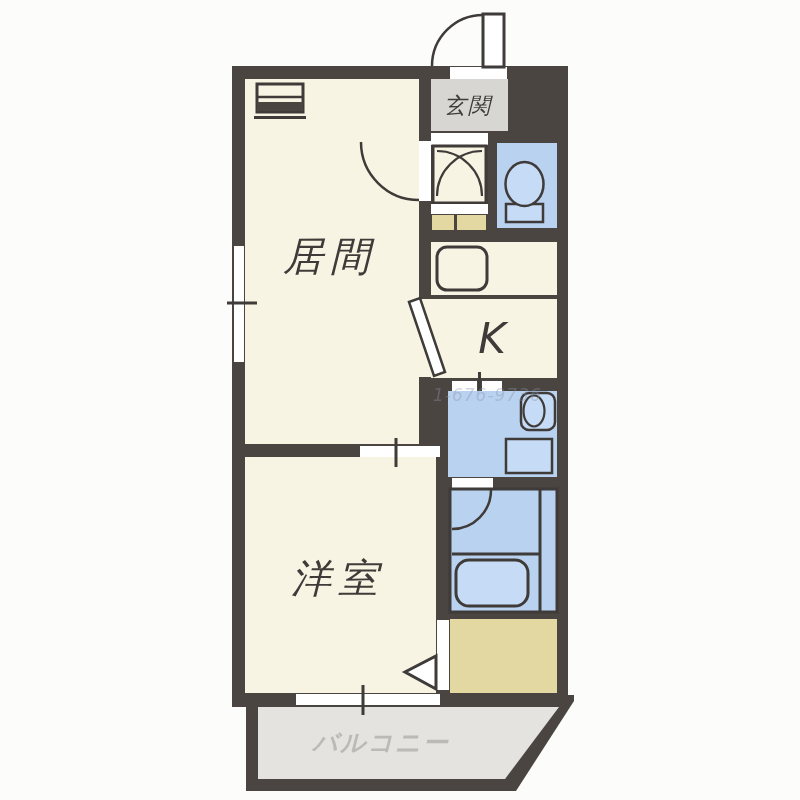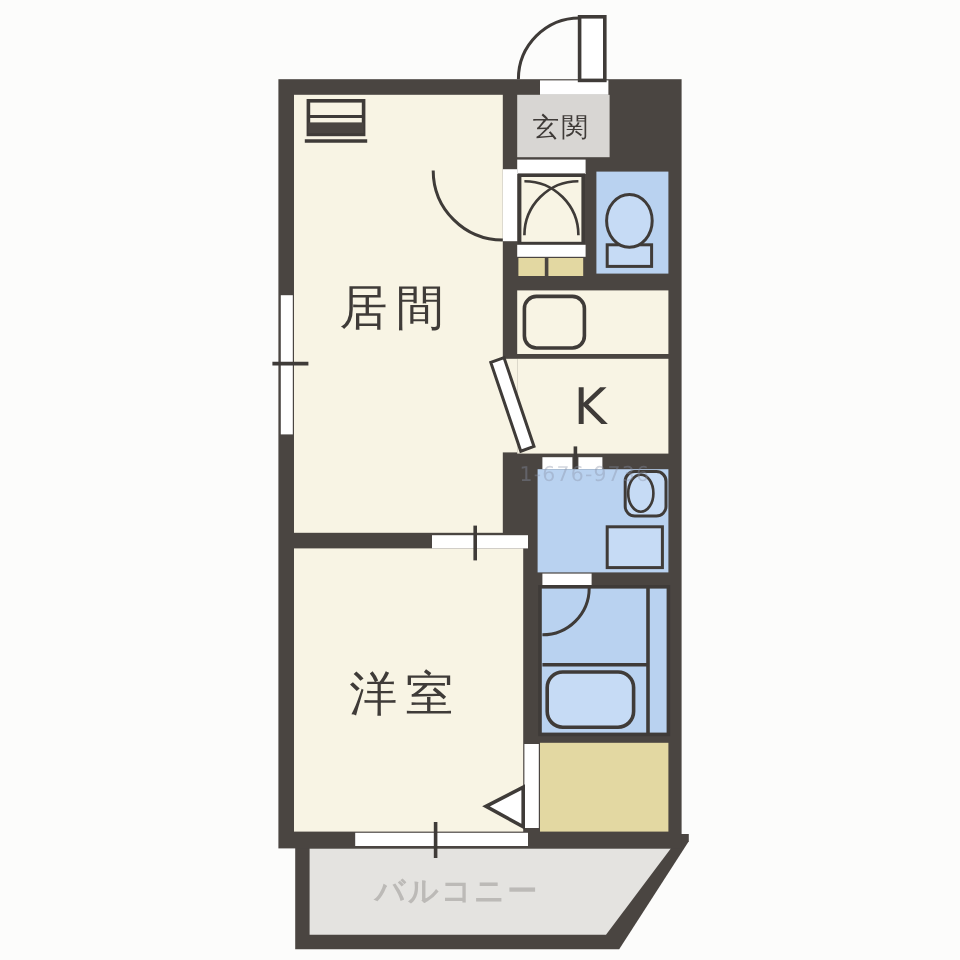--- a/index.html
+++ b/index.html
@@ -2,21 +2,21 @@
 <html style="--wall: #4a4541; --room_cream: #f8f4e4; --entrance_gray: #d8d6d3; --water_blue: #b9d2f0; --fixture_blue: #c6dbf5; --tatami_beige: #e3d8a2; --balcony_gray: #e4e3e0; --balcony_text: #bcbab7; --line_dark: #3f3b38; --background: #fcfcfb; --watermark_color: #8a93a8;"><head>
 <meta charset="utf-8">
 <style>
   :root{
     --wall:#4a4541; --room_cream:#f8f4e4; --entrance_gray:#d8d6d3;
     --water_blue:#b9d2f0; --fixture_blue:#c6dbf5; --tatami_beige:#e3d8a2;
     --balcony_gray:#e4e3e0; --balcony_text:#bcbab7; --line_dark:#3f3b38;
     --background:#fcfcfb; --watermark_color:#8a93a8;
   }
   html,body{margin:0;padding:0;background:var(--background);}
-  .canvas{width:800px;height:800px;position:relative;overflow:hidden;}
+  .canvas{width:800px;height:800px;position:relative;overflow:hidden;font-style:italic;}
   svg{display:block;}
   .bg{fill:var(--background);}
   .wall{fill:var(--wall);}
   .cream{fill:var(--room_cream);}
   .gray{fill:var(--entrance_gray);}
   .blue{fill:var(--water_blue);}
   .fix{fill:var(--fixture_blue);stroke:var(--line_dark);}
   .beige{fill:var(--tatami_beige);}
   .white{fill:#ffffff;}
   .bal{fill:var(--balcony_gray);}

